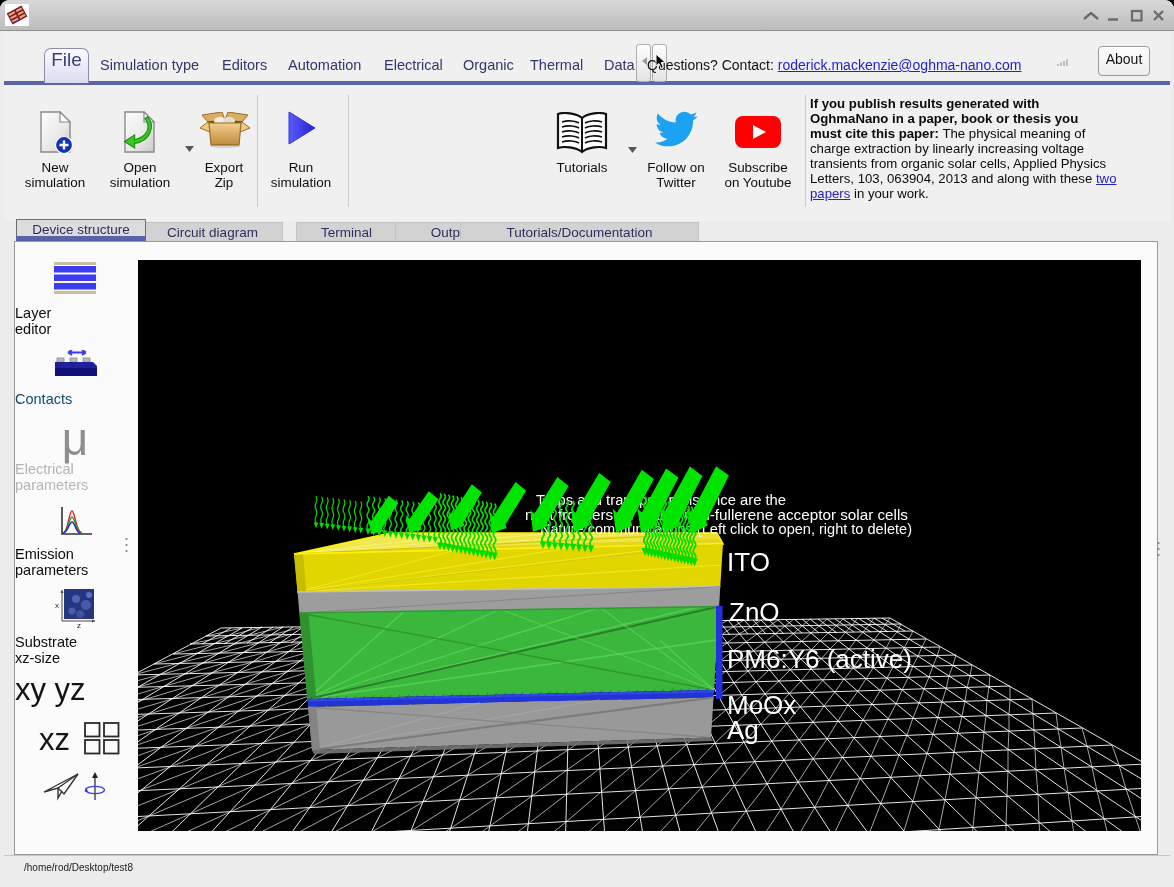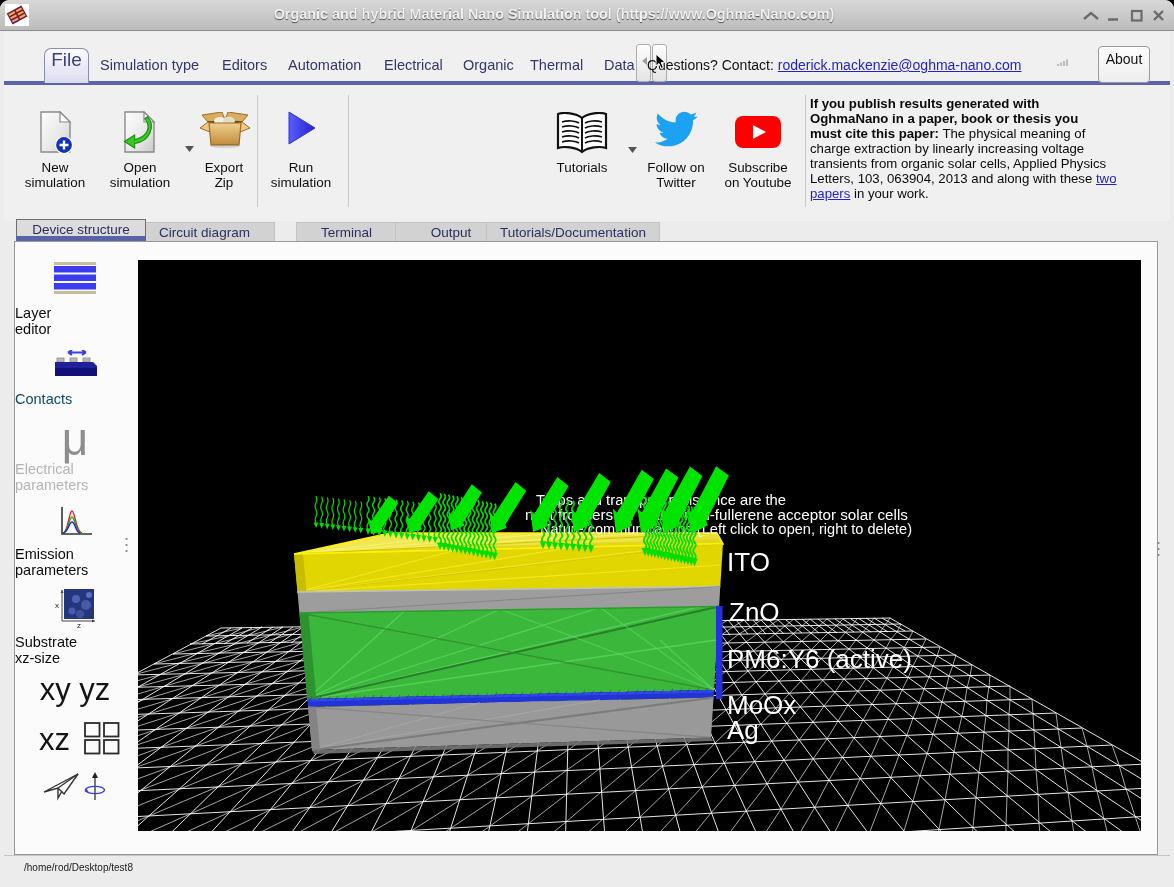--- a/index.html
+++ b/index.html
@@ -6,21 +6,21 @@
 .abs{position:absolute}
 .titlebar{left:0;top:0;width:1174px;height:31px;background:linear-gradient(#d8d8d8,#bcbcbc);border-bottom:1px solid #8f8f8f;border-radius:9px 9px 0 0}
 .title{left:0;right:66px;top:6px;text-align:center;font-size:14.4px;font-weight:bold;color:#f0f0f0;text-shadow:0 1px 1px rgba(70,70,70,.95)}
 .ribbon{left:4px;top:32px;width:1166px;height:189px;background:#f0f0f0}
 .blueline{left:4px;top:81px;width:1166px;height:4px;background:#5b64a8}
 .filetab{left:44px;top:48px;width:45px;height:35px;background:linear-gradient(#fbfbfe,#dcdcf0);border:1px solid #8a8cb2;border-bottom:none;border-radius:7px 7px 0 0;color:#3c3f7d;font-size:19px;text-align:center;z-index:3}
 .menuitem{top:57px;font-size:14.5px;color:#32366b;white-space:nowrap}
 .scrollbtn{top:44px;width:15px;height:38px;background:linear-gradient(#fdfdfd,#e4e4e4);border:1px solid #adadad;border-radius:3px;z-index:2}
 .qtext{top:57px;font-size:14px;color:#111;white-space:nowrap;z-index:4}
 a.lnk{color:#2222cc;text-decoration:underline}
-.about{left:1098px;top:46px;width:52px;height:37px;border:1px solid #9a9a9a;border-radius:4px;background:linear-gradient(#fdfdfd,#ededed);font-size:14px;color:#111;text-align:center;padding-top:4px}
+.about{left:1098px;top:46px;width:52px;height:30px;border:1px solid #9a9a9a;border-radius:4px;background:linear-gradient(#fdfdfd,#ededed);font-size:14px;color:#111;text-align:center;padding-top:4px}
 .tool-label{font-size:13.4px;color:#0d0d0d;text-align:center;line-height:15px}
 .vsep{top:95px;width:1px;height:112px;background:#c9c9c9}
 .cite{left:810px;top:96px;width:370px;font-size:13.2px;line-height:15px;color:#0a0a0a}
 .tabs2 .tab{position:absolute;top:222px;height:19px;background:#d2d2d2;color:#2c2f5e;font-size:13.5px;text-align:center;border:1px solid #c3c3c3;border-bottom:none;padding-top:2px}
 .tabactive{left:16px;top:219px;width:130px;height:21px;background:#dcdcdc;border:1px solid #6e6e6e;border-bottom:none;color:#2c2f5e;font-size:13.5px;text-align:center;padding-top:2px;z-index:2}
 .tabblue{left:16px;top:236px;width:130px;height:5px;background:#5a62a8;z-index:3}
 .panel{left:14px;top:241px;width:1144px;height:614px;background:#fbfbfb;border:1px solid #999}
 .canvas{left:138px;top:260px;width:1003px;height:571px;background:#000;overflow:hidden}
 .sblabel{font-size:14.5px;color:#0c0c0c;line-height:16px;width:120px;left:15px}
 .statusbar{left:4px;bottom:3px;width:1166px;height:29px;background:#ececec;border-top:1px solid #c5c5c5}
@@ -40,21 +40,20 @@
         <stop offset="1" stop-color="#c08c3c"></stop>
       </linearGradient>
       <linearGradient id="rung" x1="0" y1="0" x2="1" y2="0">
         <stop offset="0" stop-color="#5b5bff"></stop>
         <stop offset="1" stop-color="#2222cc"></stop>
       </linearGradient>
     </defs>
   </svg>
 <div class="win">
   <div class="abs titlebar"></div>
-  <div class="abs title">Organic and hybrid Material Nano Simulation tool (https://www.Oghma-Nano.com)</div>
   <svg class="abs" style="left:5px;top:4px" width="24" height="22" viewBox="0 0 23 21">
       <rect width="23" height="21" fill="#fff"></rect>
       <g transform="translate(11.5,10.5) rotate(-28) translate(-8,-6)">
         <rect x="0" y="0" width="16" height="12" fill="#7a1230"></rect>
         <rect x="1" y="1.5" width="6.5" height="2" fill="#e8a95e"></rect>
         <rect x="9" y="1.5" width="6" height="2" fill="#e8a95e"></rect>
         <rect x="1" y="5" width="6.5" height="2" fill="#e8a95e"></rect>
         <rect x="9" y="5" width="6" height="2" fill="#e8a95e"></rect>
         <rect x="1" y="8.5" width="6.5" height="2" fill="#cfa0a8"></rect>
         <rect x="9" y="8.5" width="6" height="2" fill="#e8a95e"></rect>
@@ -146,24 +145,24 @@
   <div class="abs vsep" style="left:805px"></div>
   <div class="abs tool-label" style="left:-5px;top:160px;width:120px">New<br>simulation</div>
     <div class="abs tool-label" style="left:80px;top:160px;width:120px">Open<br>simulation</div>
     <div class="abs tool-label" style="left:164px;top:160px;width:120px">Export<br>Zip</div>
     <div class="abs tool-label" style="left:241px;top:160px;width:120px">Run<br>simulation</div>
     <div class="abs tool-label" style="left:522px;top:160px;width:120px">Tutorials</div>
     <div class="abs tool-label" style="left:616px;top:160px;width:120px">Follow on<br>Twitter</div>
     <div class="abs tool-label" style="left:698px;top:160px;width:120px">Subscribe<br>on Youtube</div>
   <div class="abs cite"><b>If you publish results generated with<br>OghmaNano in a paper, book or thesis you<br>must cite this paper:</b> The physical meaning of<br>charge extraction by linearly increasing voltage<br>transients from organic solar cells, Applied Physics<br>Letters, 103, 063904, 2013 and along with these <a class="lnk" href="#">two</a><br><a class="lnk" href="#">papers</a> in your work.</div>
   <div class="tabs2">
-      <div class="tab" style="left:134px;width:141px">Circuit diagram</div>
+      <div class="tab" style="left:142px;width:141px">Circuit diagram</div>
       <div class="tab" style="left:296px;width:101px">Terminal</div>
       <div class="tab" style="left:395px;width:112px">Output</div>
-      <div class="tab" style="left:486px;width:174px">Tutorials/Documentation</div>
+      <div class="tab" style="left:460px;width:239px">Tutorials/Documentation</div>
     </div>
   <div class="abs tabactive">Device structure</div>
   <div class="abs tabblue"></div>
   <div class="abs panel"></div>
   <svg class="abs" style="left:53px;top:262px" width="44" height="32" viewBox="0 0 44 32">
       <rect x="1" y="0" width="42" height="3" fill="#c9bd9f"></rect>
       <rect x="1" y="29" width="42" height="3" fill="#c9bd9f"></rect>
       <rect x="1" y="4" width="42" height="6.5" fill="#3b3bf0"></rect>
       <rect x="1" y="12.5" width="42" height="6.5" fill="#3b3bf0"></rect>
       <rect x="1" y="21" width="42" height="6.5" fill="#3b3bf0"></rect>
@@ -195,21 +194,21 @@
         <circle cx="16" cy="25" r="4" fill="#42579e" opacity="0.9"></circle>
       </g>
       <text x="0" y="20" font-size="8" fill="#222" font-family="Liberation Sans">x</text>
       <text x="22" y="40" font-size="8" fill="#222" font-family="Liberation Sans">z</text>
     </svg>
   <div class="abs sblabel" style="top:305px;color:#0c0c0c">Layer<br>editor</div>
     <div class="abs sblabel" style="top:391px;color:#0c4a6e">Contacts</div>
     <div class="abs sblabel" style="top:461px;color:#b5b5b5">Electrical<br>parameters</div>
     <div class="abs sblabel" style="top:546px;color:#0c0c0c">Emission<br>parameters</div>
     <div class="abs sblabel" style="top:634px;color:#0c0c0c">Substrate<br>xz-size</div>
-  <div class="abs" style="left:15px;top:672px;width:120px;text-align:center;font-size:31px;color:#141414">xy yz</div>
+  <div class="abs" style="left:15px;top:672px;width:120px;font-size:31px;color:#141414">xy yz</div>
   <div class="abs" style="left:39px;top:722px;font-size:31px;color:#141414">xz</div>
   <svg class="abs" style="left:84px;top:722px" width="36" height="33" viewBox="0 0 36 33">
       <rect x="1" y="1" width="14.5" height="13.5" fill="none" stroke="#2a2a2a" stroke-width="1.8"></rect>
       <rect x="20" y="1" width="14.5" height="13.5" fill="none" stroke="#2a2a2a" stroke-width="1.8"></rect>
       <rect x="1" y="18" width="14.5" height="13.5" fill="none" stroke="#2a2a2a" stroke-width="1.8"></rect>
       <rect x="20" y="18" width="14.5" height="13.5" fill="none" stroke="#2a2a2a" stroke-width="1.8"></rect>
     </svg>
   <svg class="abs" style="left:42px;top:770px" width="40" height="32" viewBox="0 0 40 32">
       <path d="M2 22 L36 4 L22 24 L16 18 Z" fill="#fff" stroke="#333" stroke-width="1.4"></path>
       <path d="M36 4 L16 18 L16 28 L20 21" fill="none" stroke="#333" stroke-width="1.4"></path>

